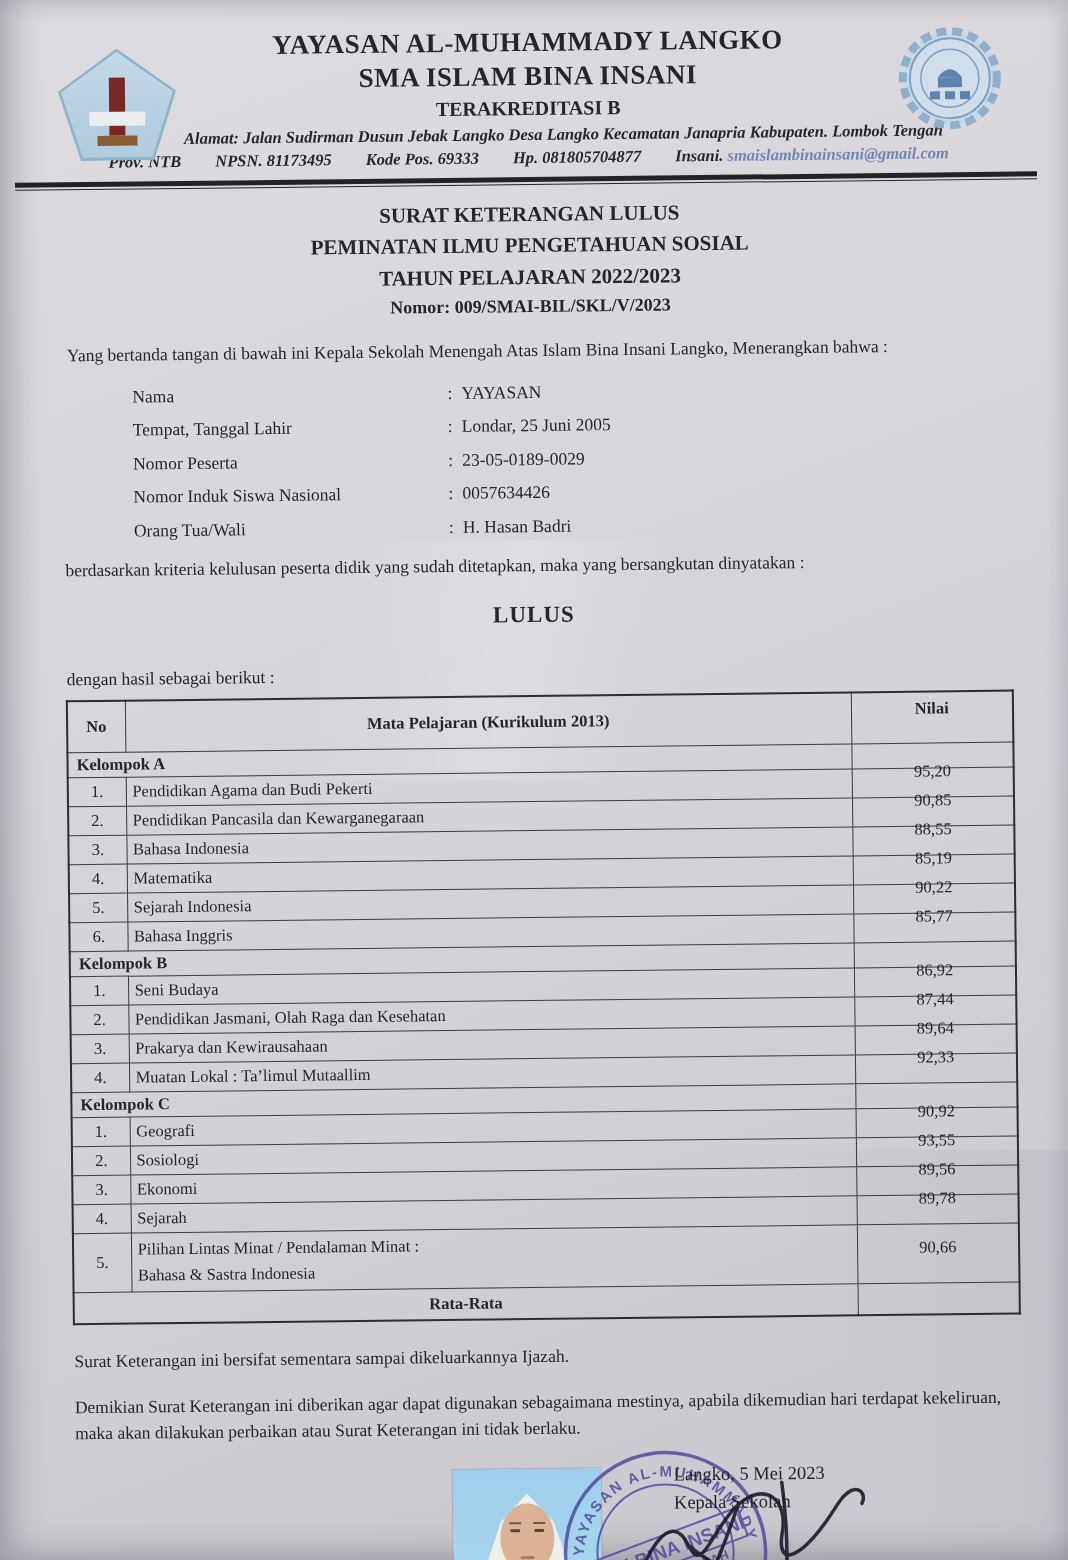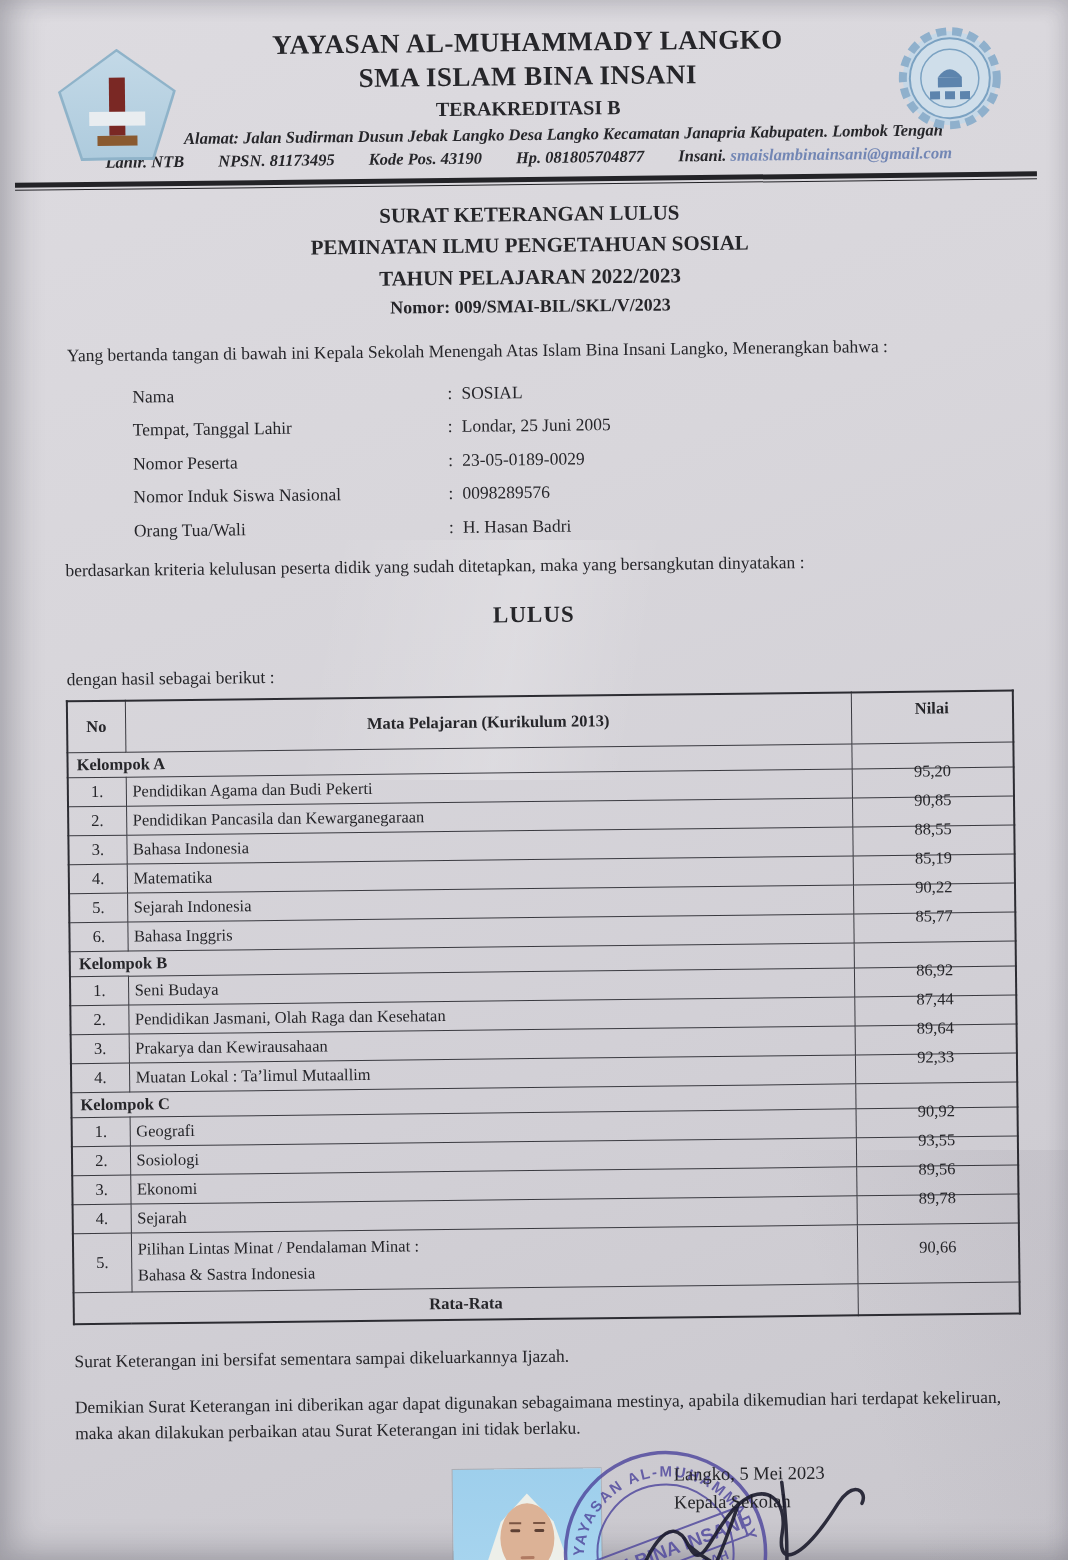--- a/index.html
+++ b/index.html
@@ -124,23 +124,23 @@
         <rect x="51" y="66" width="10" height="8" fill="#5d84ad"></rect>
         <rect x="66" y="66" width="10" height="8" fill="#5d84ad"></rect>
       </svg>
 
       <div class="lh-center">
         <div class="lh-foundation">YAYASAN AL-MUHAMMADY LANGKO</div>
         <div class="lh-school">SMA ISLAM BINA INSANI</div>
         <div class="lh-akred">TERAKREDITASI B</div>
         <div class="lh-address">Alamat: Jalan Sudirman Dusun Jebak Langko Desa Langko Kecamatan Janapria Kabupaten. Lombok Tengah</div>
         <div class="lh-info">
-          <span>Lahir. NTB</span>
+          <span>Prov. NTB</span>
           <span>NPSN. 81173495</span>
-          <span>Kode Pos. 43190</span>
+          <span>Kode Pos. 69333</span>
           <span>Hp. 081805704877</span>
           <span>
             <span>Insani.</span>
             <span class="email-link">smaislambinainsani@gmail.com</span>
           </span>
         </div>
       </div>
       <div class="rule">
         <div class="thick"></div>
           <div class="thin"></div>
@@ -153,36 +153,36 @@
       <div class="t3">TAHUN PELAJARAN 2022/2023</div>
       <div class="t4">Nomor: 009/SMAI-BIL/SKL/V/2023</div>
     </div>
 
     <div class="intro">Yang bertanda tangan di bawah ini Kepala Sekolah Menengah Atas Islam Bina Insani Langko, Menerangkan bahwa :</div>
 
     <div class="fields">
       <div class="frow">
         <span class="flabel">Nama</span>
         <span class="fsep">:</span>
-        <span class="fval">SOSIAL</span>
+        <span class="fval">YAYASAN</span>
       </div>
       <div class="frow">
         <span class="flabel">Tempat, Tanggal Lahir</span>
         <span class="fsep">:</span>
         <span class="fval">Londar, 25 Juni 2005</span>
       </div>
       <div class="frow">
         <span class="flabel">Nomor Peserta</span>
         <span class="fsep">:</span>
         <span class="fval">23-05-0189-0029</span>
       </div>
       <div class="frow">
         <span class="flabel">Nomor Induk Siswa Nasional</span>
         <span class="fsep">:</span>
-        <span class="fval">0098289576</span>
+        <span class="fval">0057634426</span>
       </div>
       <div class="frow">
         <span class="flabel">Orang Tua/Wali</span>
         <span class="fsep">:</span>
         <span class="fval">H. Hasan Badri</span>
       </div>
     </div>
 
     <div class="statement">berdasarkan kriteria kelulusan peserta didik yang sudah ditetapkan, maka yang bersangkutan dinyatakan :</div>
     <div class="lulus">LULUS</div>

